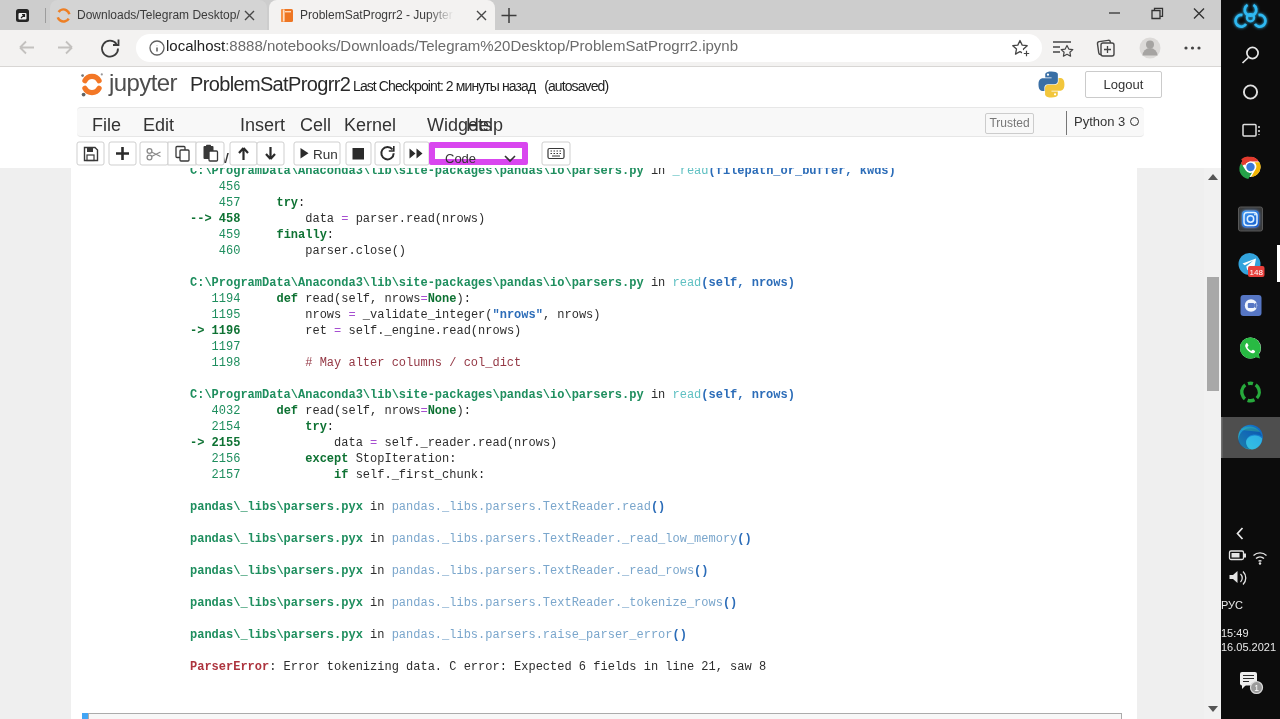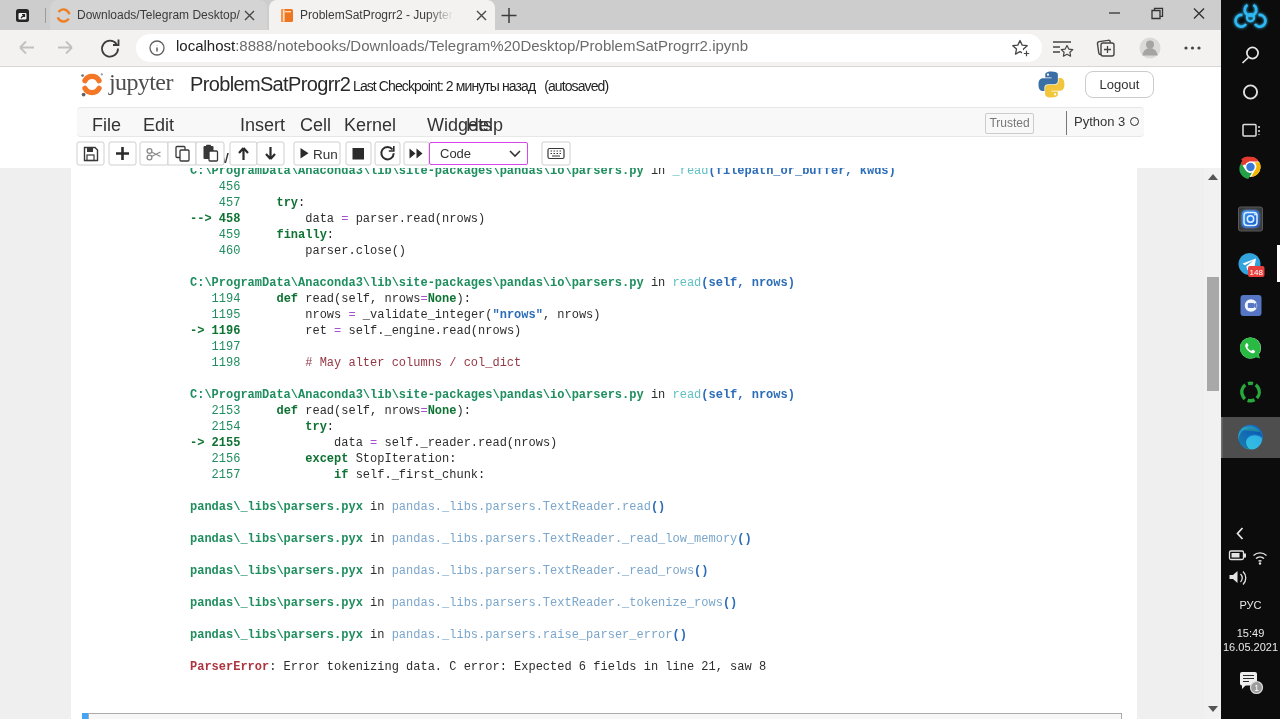--- a/index.html
+++ b/index.html
@@ -7,35 +7,35 @@
   font-family:"Liberation Sans", sans-serif; }
 .abs { position:absolute; }
 
 #tabbar { position:absolute; left:0; top:0; width:1221px; height:30px; background:#cdcdcd; }
 #addrbar { position:absolute; left:0; top:30px; width:1221px; height:37px; background:#f3f2f1; border-bottom:1px solid #d8d6d4; }
 .tab { position:absolute; top:0; height:30px; border-radius:8px 8px 0 0; }
 #tab1 { left:50px; width:217px; background:#d4d4d4; }
 #tab2 { left:269px; width:226px; background:#f3f2f1; }
 .tabtitle { position:absolute; top:8px; font-size:12px; color:#3b3b3b; white-space:nowrap; overflow:hidden; }
 #urlpill { position:absolute; left:136px; top:34px; width:906px; height:28px; background:#fff; border-radius:14px; }
-#urltext { position:absolute; left:176px; top:37px; font-size:15px; color:#6b6b6b; white-space:nowrap; }
+#urltext { position:absolute; left:166px; top:37px; font-size:15px; color:#6b6b6b; white-space:nowrap; }
 #urltext b { color:#202020; font-weight:normal; }
 
 #jheader { position:absolute; left:0; top:67px; width:1221px; height:101px; background:#fff; }
 #jtitle { position:absolute; left:190px; top:73px; font-size:20px; letter-spacing:-0.65px; color:#2a2a2a; }
 #jcheckpoint { position:absolute; left:353px; top:78px; font-size:14px; letter-spacing:-0.9px; color:#1f1f1f; }
-#jlogotext { position:absolute; left:109px; top:69px; font-size:24px; color:#4d4d4d; letter-spacing:-0.6px;font-family:Liberation Serif, serif; }
-#logout { position:absolute; left:1085px; top:71px; width:69px; height:27px; background:#fff; border:1px solid #cbcbcb; border-radius:8px; font-size:13px; color:#333; text-align:center; line-height:25px; }
+#jlogotext { position:absolute; left:109px; top:69px; font-size:24px; color:#4d4d4d; letter-spacing:-0.6px; }
+#logout { position:absolute; left:1085px; top:71px; width:77px; height:27px; background:#fff; border:1px solid #cbcbcb; border-radius:2px; font-size:13px; color:#333; text-align:center; line-height:25px; }
 #menubar { position:absolute; left:77px; top:107px; width:1067px; height:30px; background:#f8f8f8; border-top:1px solid #e7e7e7; border-bottom:1px solid #e7e7e7; border-radius:4px; }
 .mitem { position:absolute; top:7px; font-size:18px; color:#333; }
 #trusted { position:absolute; left:908px; top:5px; width:49px; height:21px; border:1px solid #ccc; border-radius:2px; font-size:12px; color:#777; text-align:center; line-height:19px; }
 #pythonlbl { position:absolute; white-space:nowrap; left:997px; top:6px; font-size:13px; color:#343434; }
 #kernelind { position:absolute; left:1053px; top:9px; width:9px; height:9px; border:1.7px solid #2e2e2e; border-radius:50%; }
 #ksep { position:absolute; left:989px; top:3px; width:1px; height:24px; background:#777; }
-#codesel { position:absolute; left:429px; top:142px; width:99px; height:23px; background:#fff; border:1px solid #d946ef; border-radius:2px; font-size:13px; color:#333; }
+#codesel { position:absolute; left:429px; top:142px; width:99px; height:23px; background:#fff; border:6px solid #d946ef; border-radius:2px; font-size:13px; color:#333; }
 
 #site { position:absolute; left:0; top:168px; width:1204px; height:551px; background:#efefef; overflow:hidden; }
 #container { position:absolute; left:71px; top:0; width:1066px; height:551px; background:#fff; }
 #tb { position:absolute; left:190px; top:-5px; font-family:"Liberation Mono", monospace; font-size:12px; line-height:16px; color:#2d2d2d; white-space:pre; }
 #tb .g  { color:#1e8e5e; }
 #tb .gb { color:#1e8e5e; font-weight:bold;margin-top:12px; }
 #tb .kg { color:#0e7233; font-weight:bold; }
 #tb .cy { color:#5fc0c2; }
 #tb .pn { color:#7aa6cc; }
 #tb .bb { color:#2b6cb8; font-weight:bold; }
@@ -43,21 +43,21 @@
 #tb .cm { color:#943845; }
 #tb .eb { color:#ad343e; font-weight:bold; }
 #cellbox { position:absolute; left:88px; top:545px; width:1034px; height:10px; border:1px solid #ababab; background:#f7f7f7; }
 #cellsel { position:absolute; left:82px; top:545px; width:6px; height:10px; background:#42a5f5; }
 
 #scroll { position:absolute; left:1204px; top:168px; width:17px; height:551px; background:#f1f1f1; }
 #thumb { position:absolute; left:3px; top:109px; width:12px; height:114px; background:#a8a8a8; }
 .sarr { position:absolute; left:4px; width:0; height:0; }
 
 #taskbar { position:absolute; left:1221px; top:0; width:59px; height:719px; background:#0c0c0c; }
-.tktxt { position:absolute; width:59px; text-align:center; color:#e9e9e9; font-size:11px; }
+.tktxt { position:absolute; width:59px; color:#e9e9e9; font-size:11px; }
 </style>
 </head>
 <body>
 
 <div id="tabbar"></div>
 <div id="tab1" class="tab">
     <div class="tabtitle" style="left:27px; width:168px;">Downloads/Telegram Desktop/</div>
   </div>
 <div id="tab2" class="tab">
     <div class="tabtitle" style="left:31px; width:172px;">ProblemSatProgrr2 - Jupyter Not</div>
@@ -221,21 +221,21 @@
 <span class="g">    460</span>         parser.close()
 
 <span class="gb">C:\ProgramData\Anaconda3\lib\site-packages\pandas\io\parsers.py</span> in <span class="cy">read</span><span class="bb">(self, nrows)</span>
 <span class="g">   1194</span>     <span class="kg">def</span> read(self, nrows<span class="pu">=</span><span class="kg">None</span>):
 <span class="g">   1195</span>         nrows <span class="pu">=</span> _validate_integer(<span class="bb">"nrows"</span>, nrows)
 <span class="kg">-&gt; 1196</span>         ret <span class="pu">=</span> self._engine.read(nrows)
 <span class="g">   1197</span> 
 <span class="g">   1198</span>         <span class="cm"># May alter columns / col_dict</span>
 
 <span class="gb">C:\ProgramData\Anaconda3\lib\site-packages\pandas\io\parsers.py</span> in <span class="cy">read</span><span class="bb">(self, nrows)</span>
-<span class="g">   2153</span>     <span class="kg">def</span> read(self, nrows<span class="pu">=</span><span class="kg">None</span>):
+<span class="g">   4032</span>     <span class="kg">def</span> read(self, nrows<span class="pu">=</span><span class="kg">None</span>):
 <span class="g">   2154</span>         <span class="kg">try</span>:
 <span class="kg">-&gt; 2155</span>             data <span class="pu">=</span> self._reader.read(nrows)
 <span class="g">   2156</span>         <span class="kg">except</span> StopIteration:
 <span class="g">   2157</span>             <span class="kg">if</span> self._first_chunk:
 
 <span class="gb">pandas\_libs\parsers.pyx</span> in <span class="pn">pandas._libs.parsers.TextReader.read</span><span class="bb">()</span>
 
 <span class="gb">pandas\_libs\parsers.pyx</span> in <span class="pn">pandas._libs.parsers.TextReader._read_low_memory</span><span class="bb">()</span>
 
 <span class="gb">pandas\_libs\parsers.pyx</span> in <span class="pn">pandas._libs.parsers.TextReader._read_rows</span><span class="bb">()</span>

